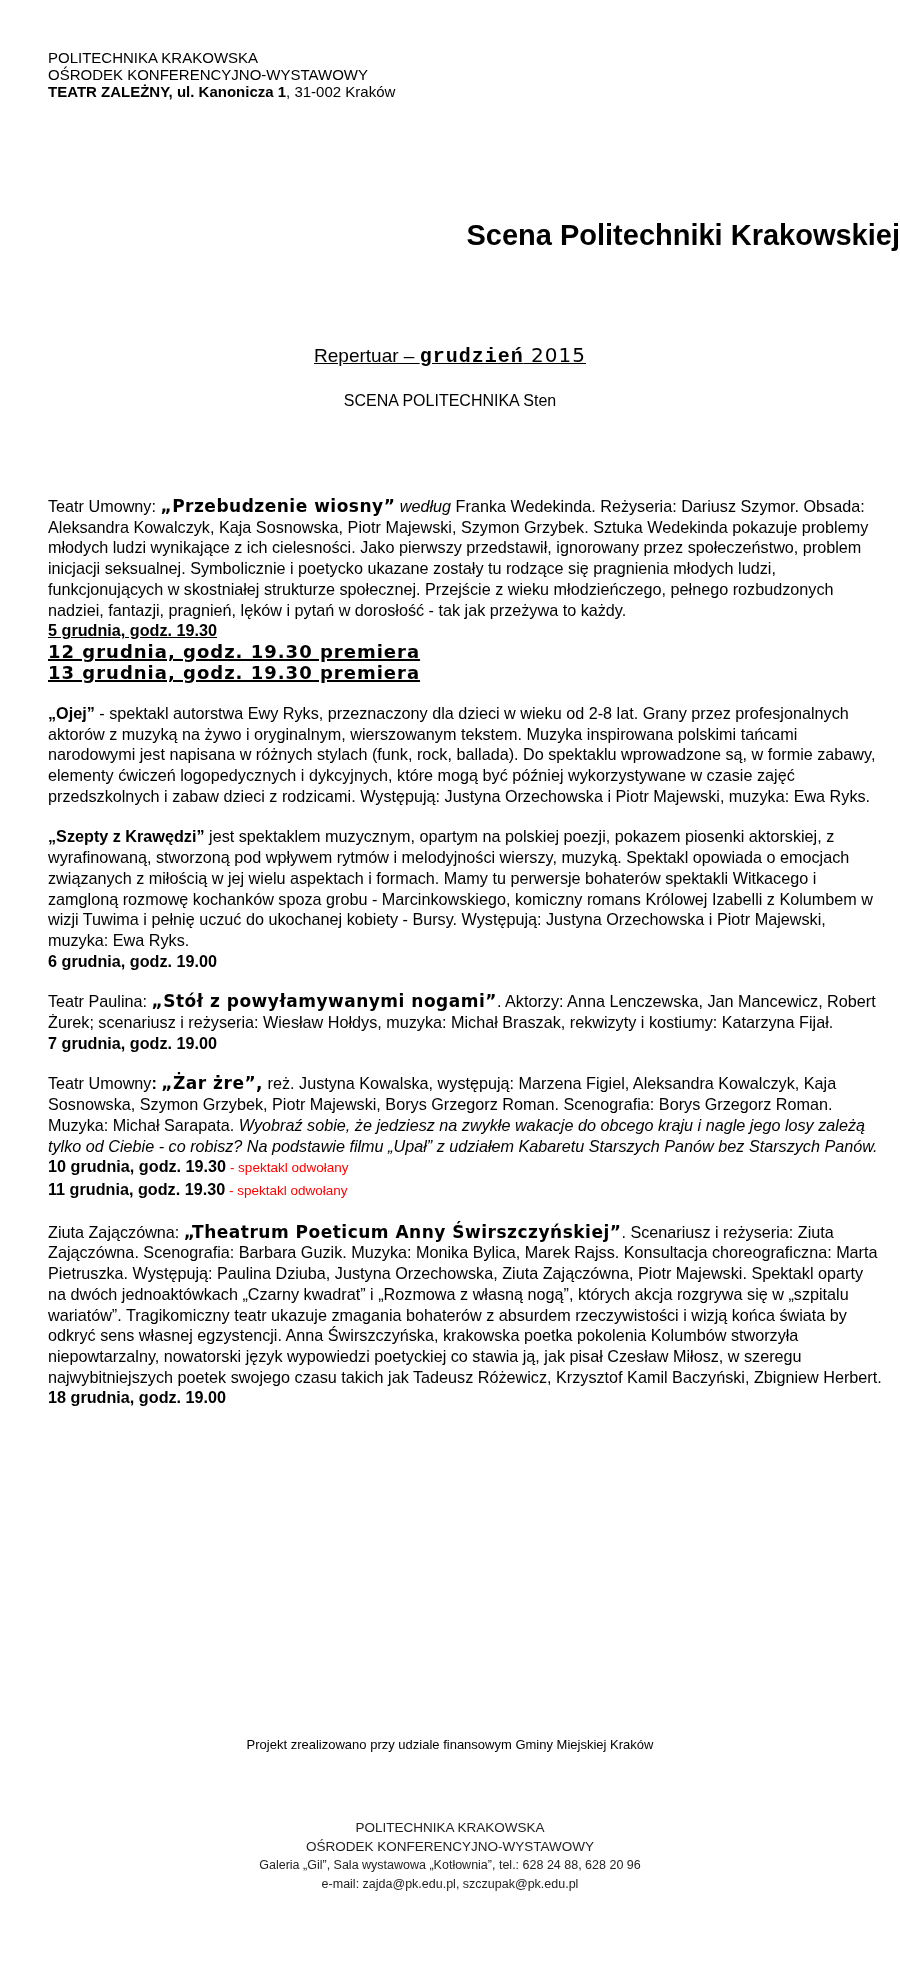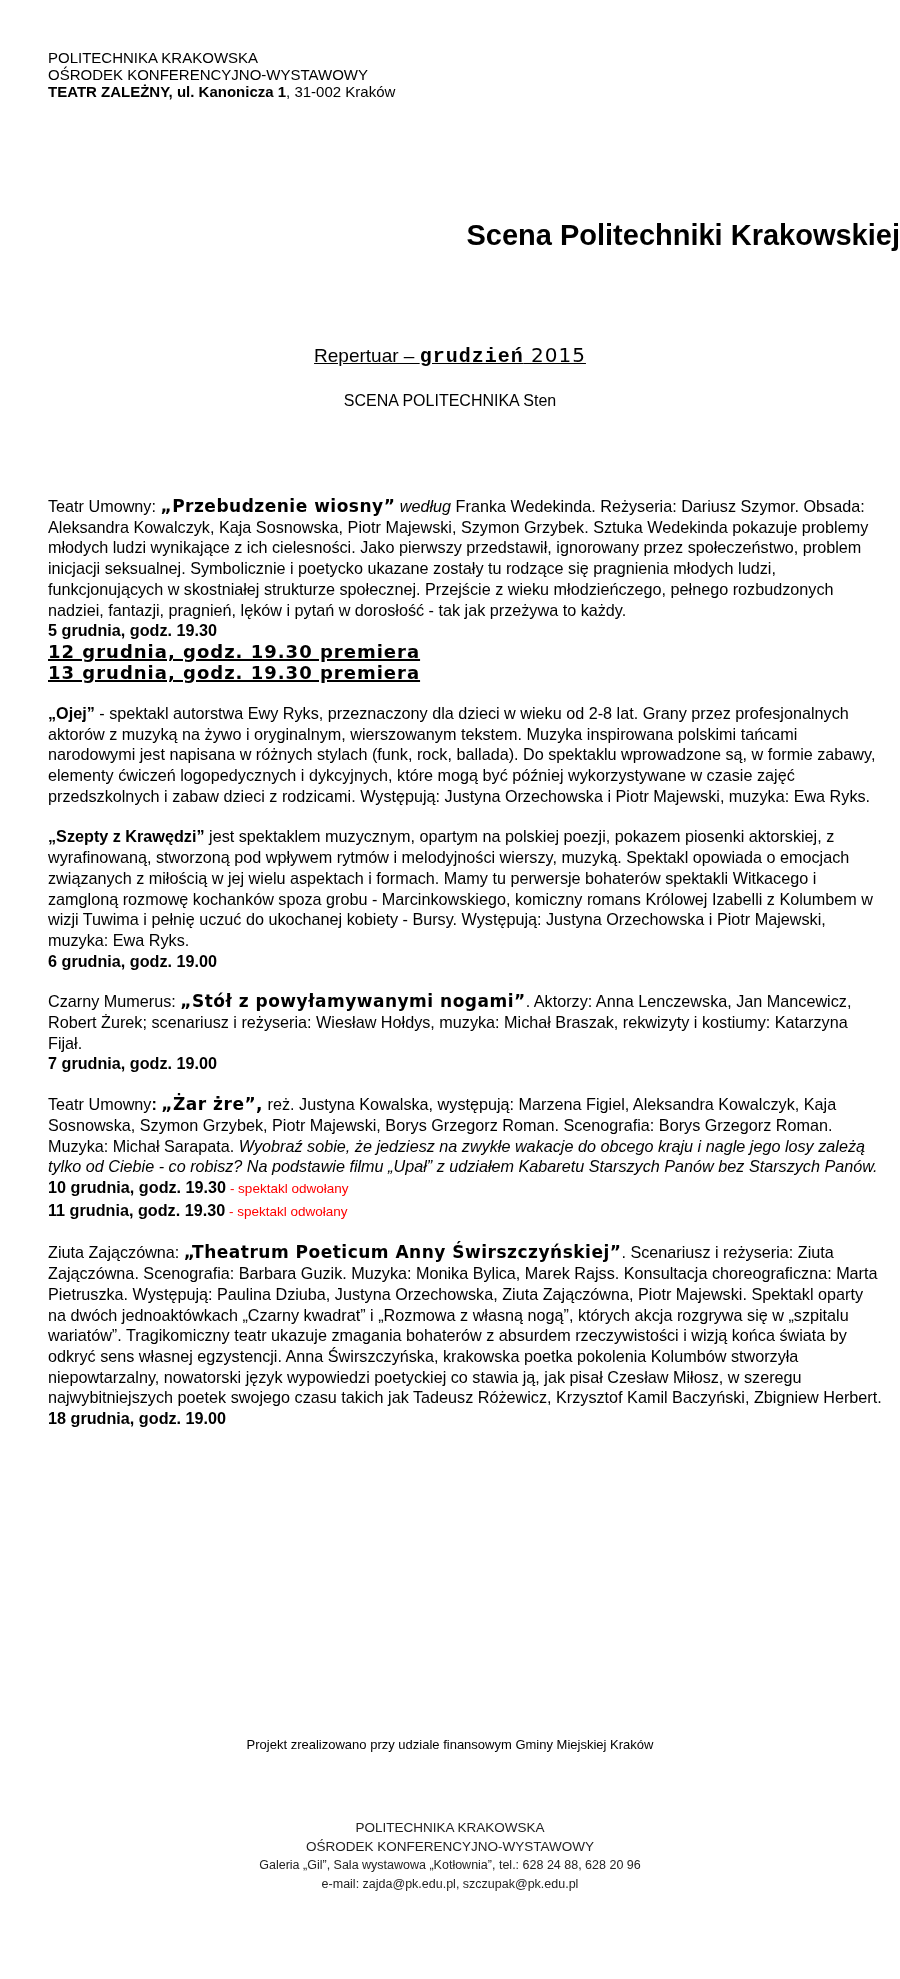--- a/index.html
+++ b/index.html
@@ -15,21 +15,21 @@
   .repertuar .u { text-decoration: underline; }
   .repertuar .month { font-family: Liberation Mono, monospace; font-weight: bold; font-size: 20px; letter-spacing: 1px; }
   .repertuar .year { font-family: "DejaVu Sans", sans-serif; font-size: 20px; letter-spacing: 1px; }
   .scena { position: absolute; left: 0; width: 900px; top: 392px; text-align: center; font-size: 16px; }
   .main { position: absolute; left: 48px; top: 496px; width: 835px; font-size: 16.2px; line-height: 20.7px; }
   .section { margin: 0 0 20px 0; }
   .section p { margin: 0; }
   .big { font-family: "DejaVu Sans", sans-serif; font-weight: bold; font-size: 17px; letter-spacing: 0.5px; }
   .bt { font-weight: bold; }
   .date { font-weight: bold; display: block; }
-  .date.ul { }
+  .date.ul { text-decoration: underline; }
   .date.big-date { font-family: "DejaVu Sans", sans-serif; font-size: 18px; letter-spacing: 1px;
     text-decoration: underline; text-decoration-thickness: 2px; line-height: 21px; }
   .cancel { color: #ff0000; font-weight: normal; font-size: 13.5px; }
   i { font-style: italic; }
   .sponsor { position: absolute; left: 0; width: 900px; top: 1737px; text-align: center; font-size: 13px; }
   .footer { position: absolute; left: 0; width: 900px; top: 1818px; text-align: center; font-size: 13.5px; line-height: 19px; color: #222; }
   .footer .l3, .footer .l4 { font-size: 12.5px; }
 </style>
 </head>
 <body>
@@ -62,21 +62,21 @@
   <div class="section">
     <p><span class="bt">„Ojej”</span><span> - spektakl autorstwa Ewy Ryks, przeznaczony dla dzieci w wieku od 2-8 lat. Grany przez profesjonalnych aktorów z muzyką na żywo i oryginalnym, wierszowanym tekstem. Muzyka inspirowana polskimi tańcami narodowymi jest napisana w różnych stylach (funk, rock, ballada). Do spektaklu wprowadzone są, w formie zabawy, elementy ćwiczeń logopedycznych i dykcyjnych, które mogą być później wykorzystywane w czasie zajęć przedszkolnych i zabaw dzieci z rodzicami. Występują: Justyna Orzechowska i Piotr Majewski, muzyka: Ewa Ryks.</span></p>
   </div>
 
   <div class="section">
     <p><span class="bt">„Szepty z Krawędzi”</span><span> jest spektaklem muzycznym, opartym na polskiej poezji, pokazem piosenki aktorskiej, z wyrafinowaną, stworzoną pod wpływem rytmów i melodyjności wierszy, muzyką. Spektakl opowiada o emocjach związanych z miłością w jej wielu aspektach i formach. Mamy tu perwersje bohaterów spektakli Witkacego i zamgloną rozmowę kochanków spoza grobu - Marcinkowskiego, komiczny romans Królowej Izabelli z Kolumbem w wizji Tuwima i pełnię uczuć do ukochanej kobiety - Bursy. Występują: Justyna Orzechowska i Piotr Majewski, muzyka: Ewa Ryks.</span></p>
     <span class="date">6 grudnia, godz. 19.00</span>
   </div>
 
   <div class="section">
-    <p><span>Czarny Mumerus: </span><span class="big">„Stół z powyłamywanymi nogami”</span><span>. Aktorzy: Anna Lenczewska, Jan Mancewicz, Robert Żurek; scenariusz i reżyseria: Wiesław Hołdys, muzyka: Michał Braszak, rekwizyty i kostiumy: Katarzyna Fijał.</span></p>
+    <p><span>Teatr Paulina: </span><span class="big">„Stół z powyłamywanymi nogami”</span><span>. Aktorzy: Anna Lenczewska, Jan Mancewicz, Robert Żurek; scenariusz i reżyseria: Wiesław Hołdys, muzyka: Michał Braszak, rekwizyty i kostiumy: Katarzyna Fijał.</span></p>
     <span class="date">7 grudnia, godz. 19.00</span>
   </div>
 
   <div class="section">
     <p><span>Teatr Umowny</span><span class="bt">: </span><span class="big">„Żar żre”,</span><span> reż. Justyna Kowalska, występują: Marzena Figiel, Aleksandra Kowalczyk, Kaja Sosnowska, Szymon Grzybek, Piotr Majewski, Borys Grzegorz Roman. Scenografia: Borys Grzegorz Roman. Muzyka: Michał Sarapata. </span><i>Wyobraź sobie, że jedziesz na zwykłe wakacje do obcego kraju i nagle jego losy zależą tylko od Ciebie - co robisz? Na podstawie filmu „Upał” z udziałem Kabaretu Starszych Panów bez Starszych Panów.</i></p>
     <span class="date"><span>10 grudnia, godz. 19.30</span><span class="cancel" style="color: rgb(255, 0, 0);"> - spektakl odwołany</span></span>
     <span class="date"><span>11 grudnia, godz. 19.30</span><span class="cancel" style="color: rgb(255, 0, 0);"> - spektakl odwołany</span></span>
   </div>
 
   <div class="section">

